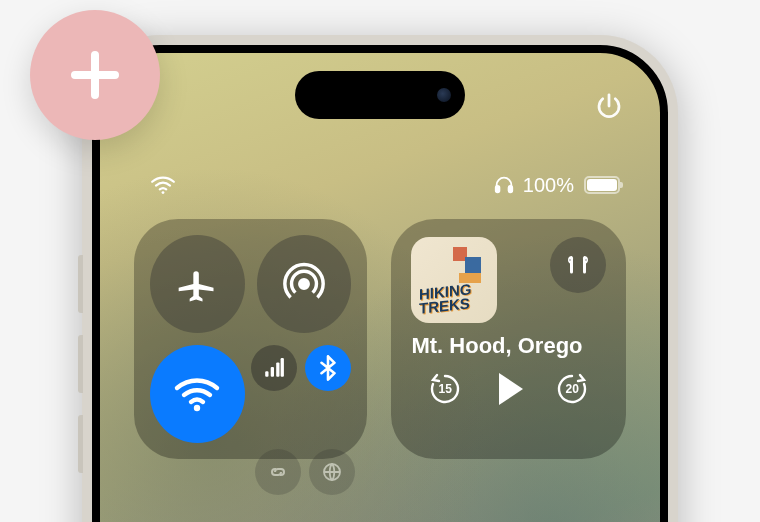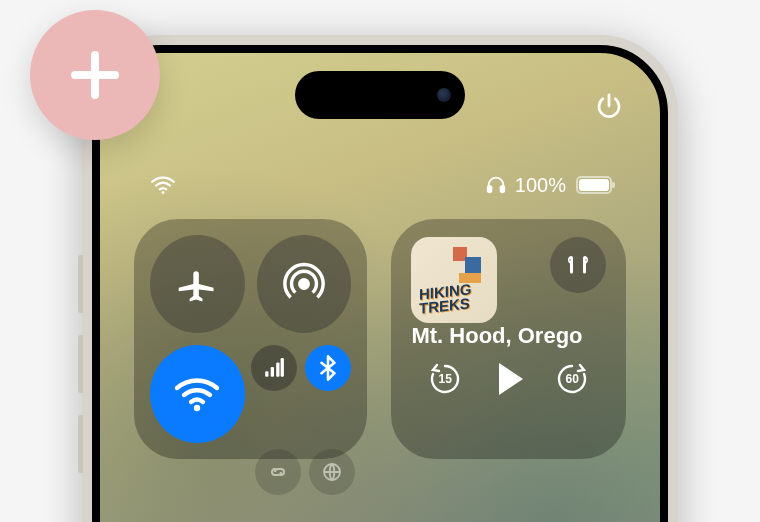--- a/index.html
+++ b/index.html
@@ -72,21 +72,21 @@
     top: 38px;
     right: 36px;
     width: 30px;
     height: 30px;
     color: rgba(255,255,255,0.95);
   }
   .status {
     position: absolute;
     top: 116px;
     left: 0;
-    right: 8px;
+    right: 0;
     height: 32px;
     display: flex;
     align-items: center;
     justify-content: space-between;
     padding: 0 40px 0 50px;
     color: #fff;
   }
   .status-right {
     display: flex;
     align-items: center;
@@ -219,21 +219,21 @@
     width: 56px;
     height: 56px;
     border-radius: 50%;
     background: rgba(50,50,50,0.40);
     margin-left: auto;
     display: flex;
     align-items: center;
     justify-content: center;
     flex-shrink: 0;
   }
-  .titles { margin-top: 0; overflow: hidden; white-space: nowrap; }
+  .titles { margin-top: 10px; overflow: hidden; white-space: nowrap; }
   .track-title { font-size: 22px; font-weight: 600; }
   .track-sub { font-size: 19px; color: rgba(255,255,255,0.65); margin-top: 1px; }
   .controls {
     display: flex;
     align-items: center;
     justify-content: space-around;
     margin-top: 12px;
     text-align: center;
   }
   .control {
@@ -410,21 +410,21 @@
             <span class="skip-num">15</span>
           </div>
           <div class="control">
             <div class="play-triangle"></div>
           </div>
           <div class="control skip-circle">
             <svg width="36" height="36" viewBox="0 0 36 36" fill="none" stroke="#fff" stroke-width="2.4" stroke-linecap="round">
               <path d="M18 5a13 13 0 1 0 12 8"></path>
               <path d="M26 4l4 5-6 1" fill="none"></path>
             </svg>
-            <span class="skip-num">60</span>
+            <span class="skip-num">20</span>
           </div>
         </div>
       </div>
 
     </div>
   </div>
 </div>
 
 <div class="add-btn">
   <svg viewBox="0 0 24 24" fill="none" stroke="#fff" stroke-width="3.2" stroke-linecap="round">

